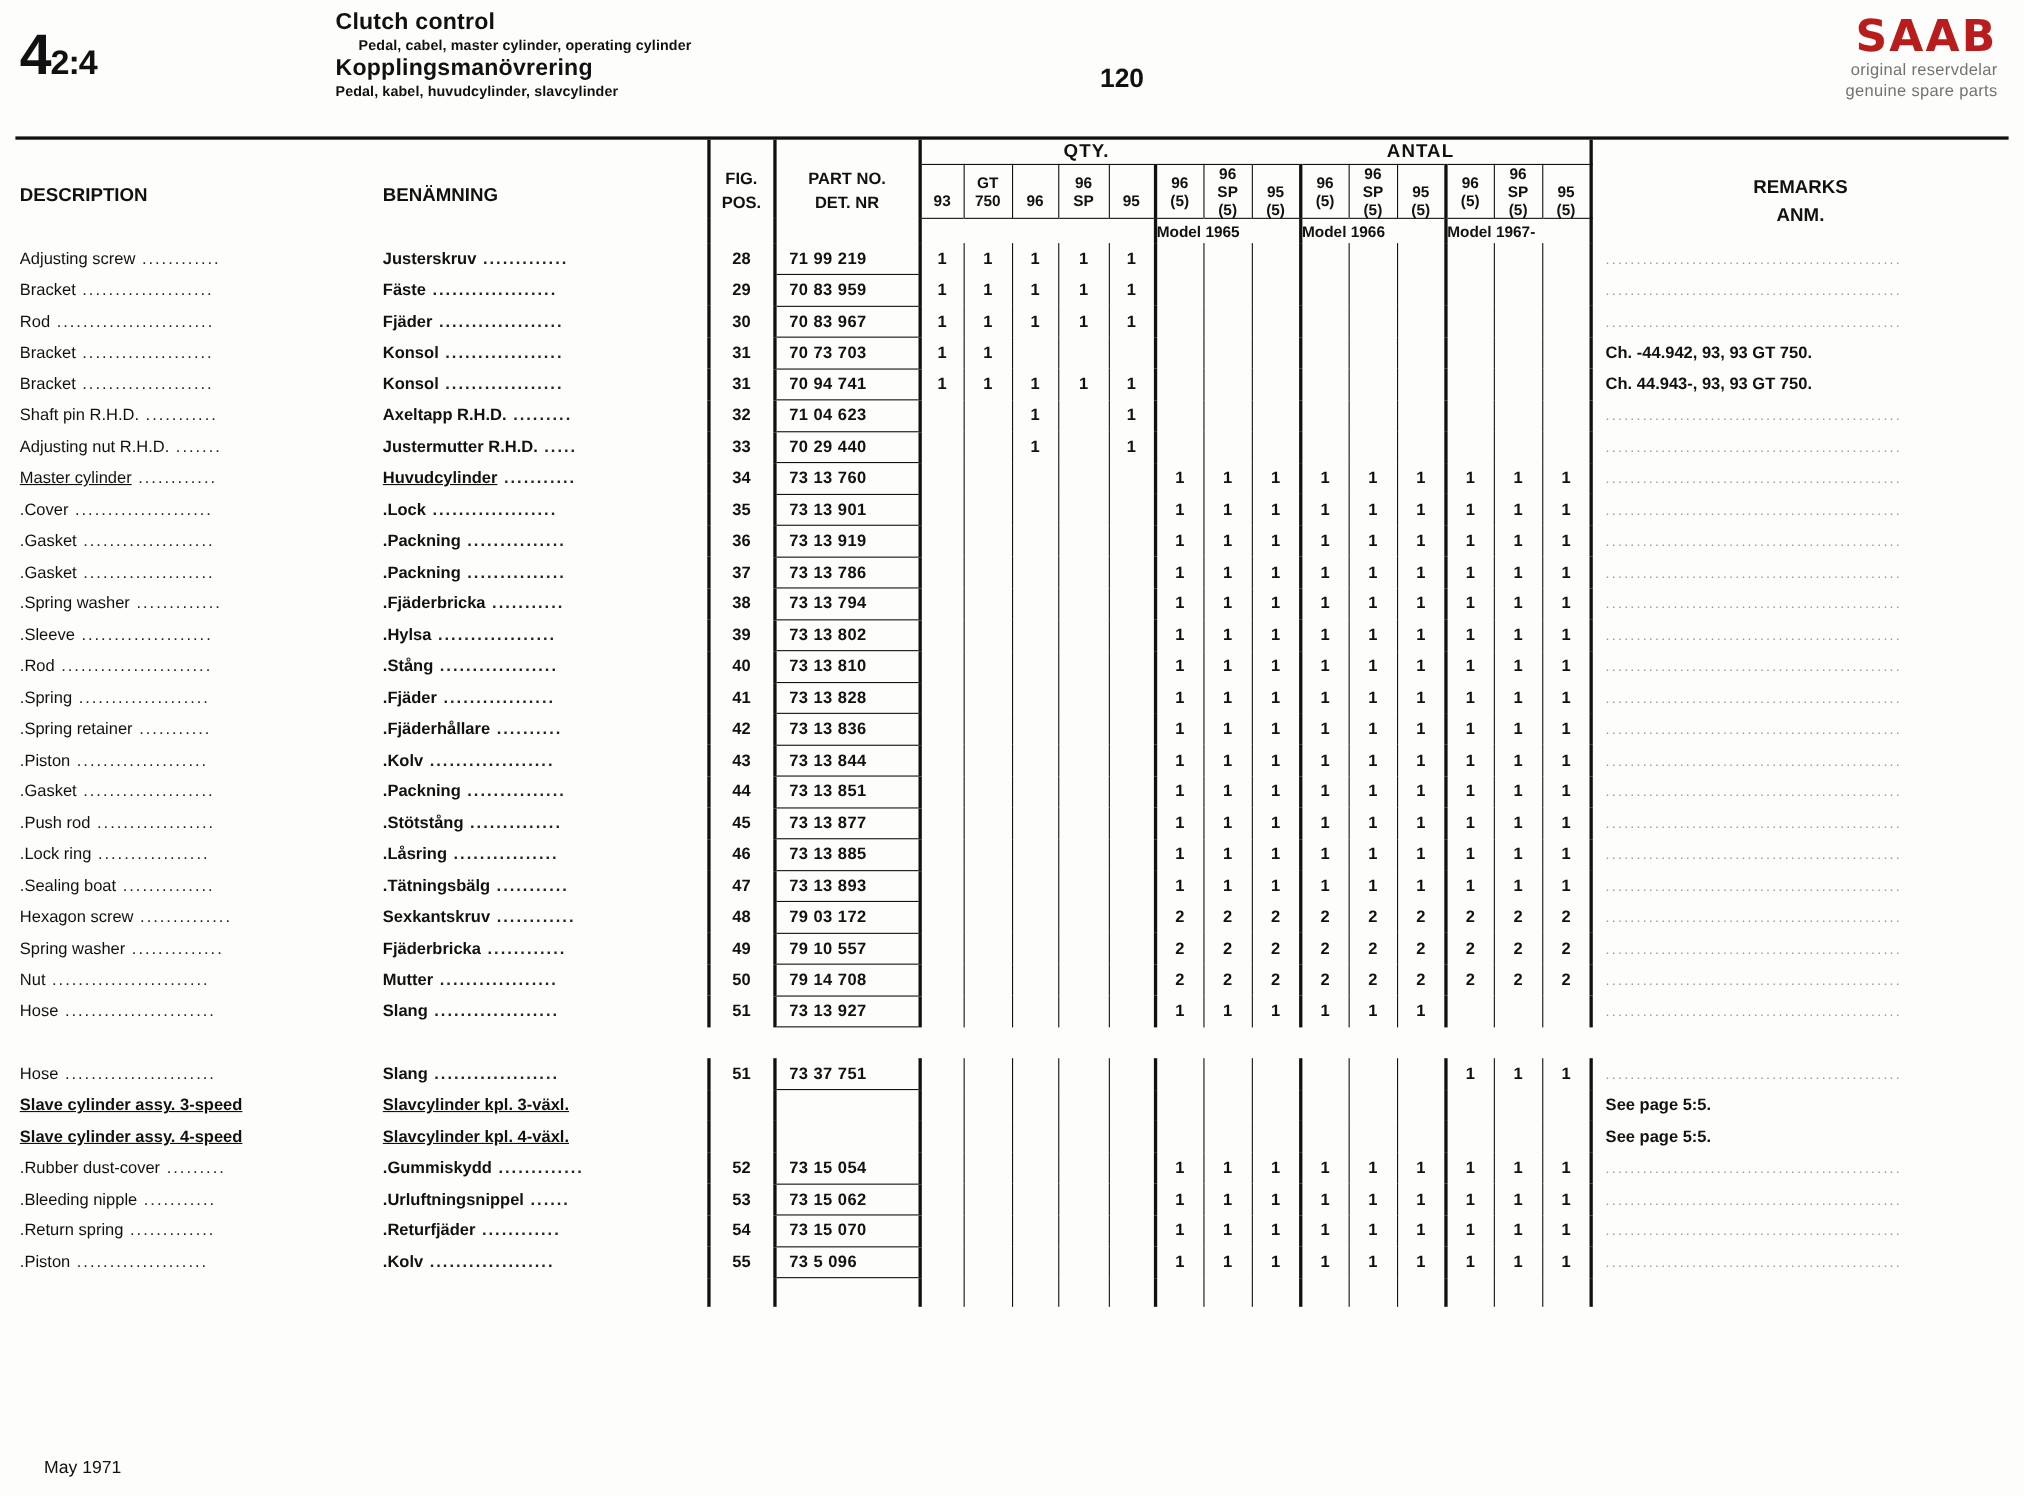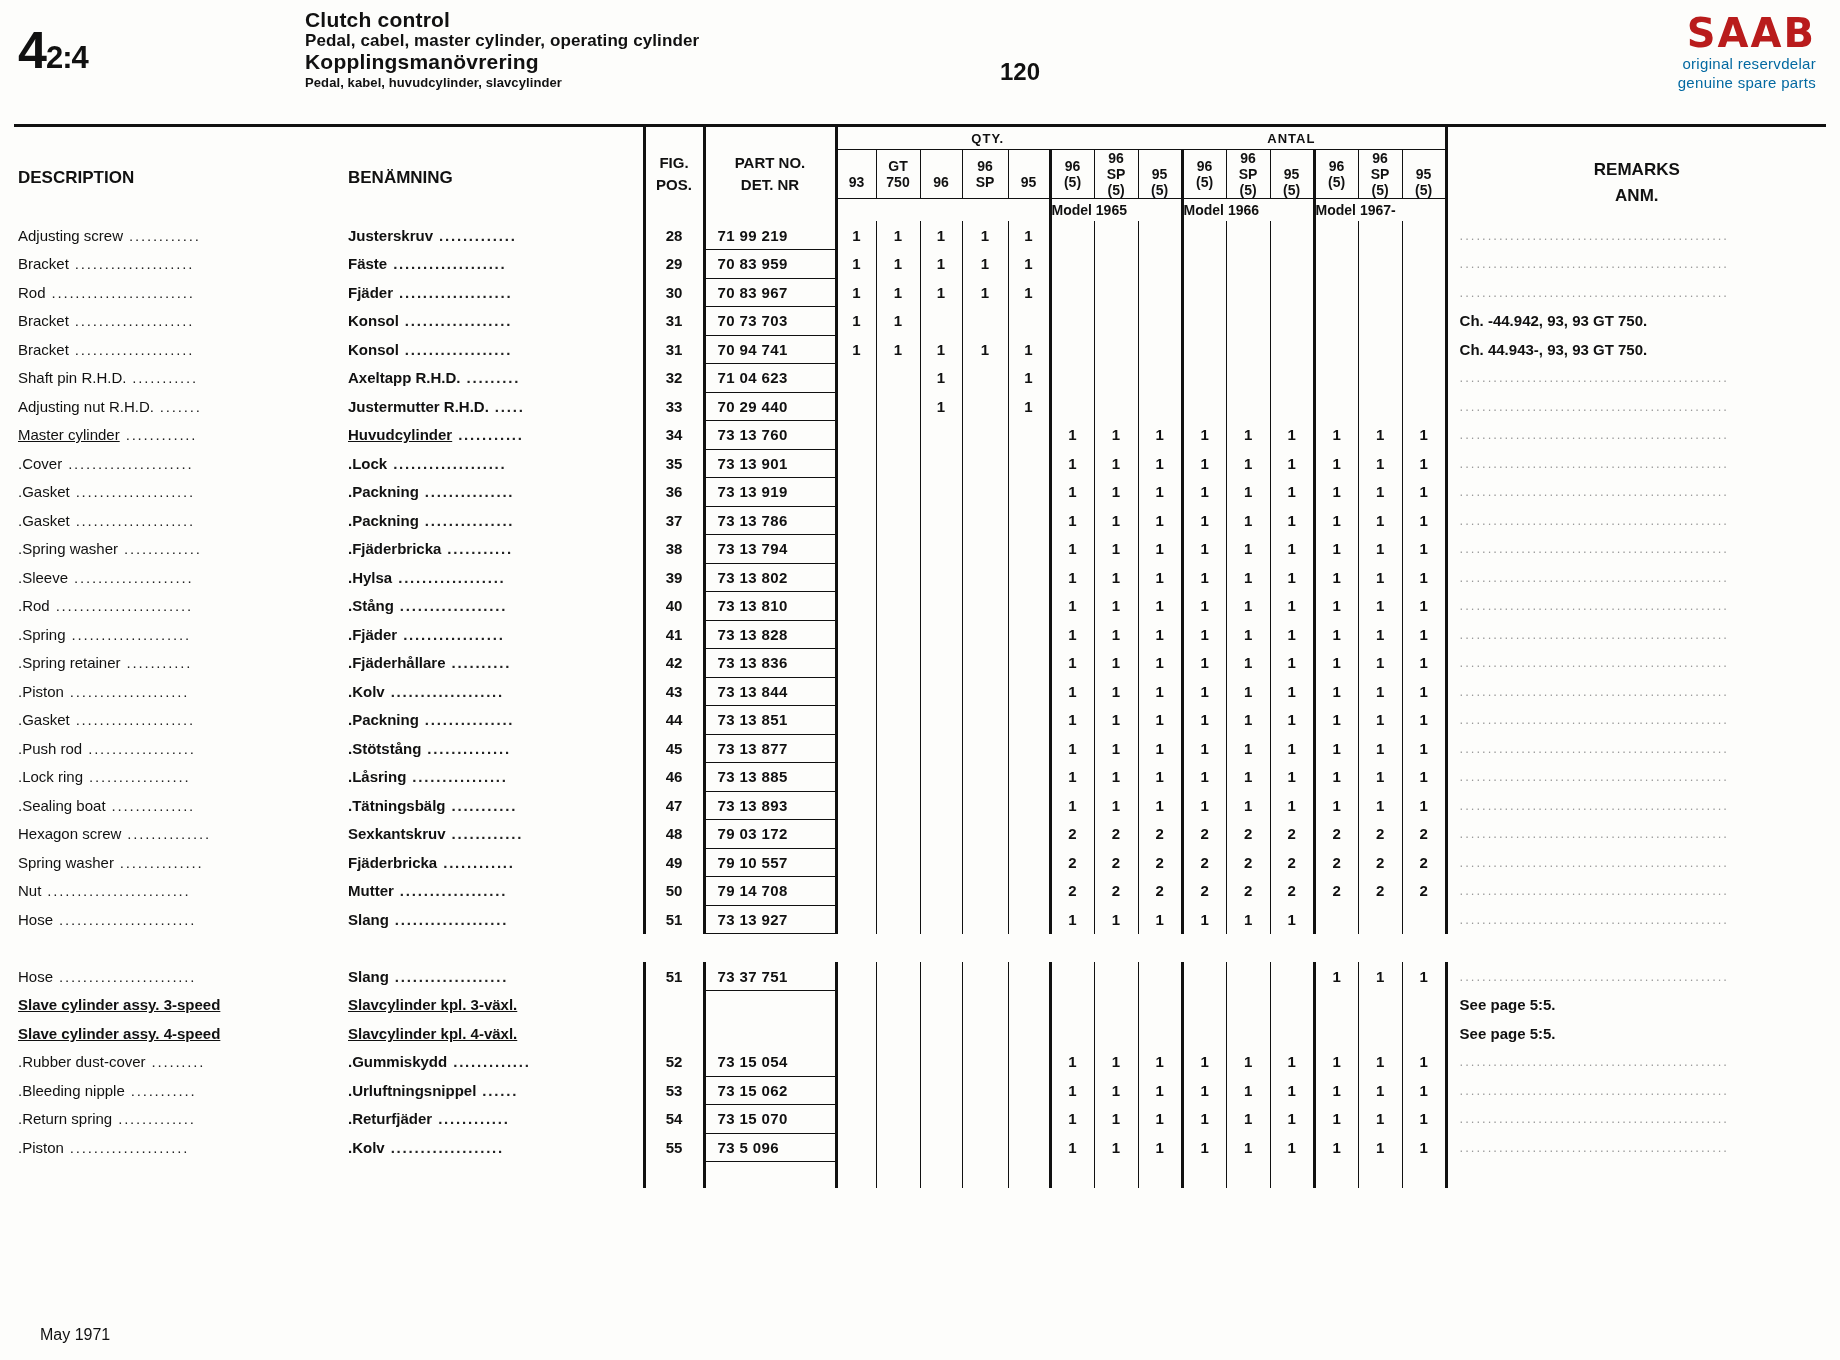--- a/index.html
+++ b/index.html
@@ -49,24 +49,25 @@
     left: 305px;
     top: 8px;
   }
   .title-en {
     font-size: 21px;
     font-weight: bold;
     line-height: 24px;
     letter-spacing: 0.2px;
   }
   .sub-en {
-    font-size: 17px;
+    font-size: 13px;
     font-weight: bold;
     line-height: 18px;
     letter-spacing: 0.1px;
+    margin-left: 21px;
   }
   .title-sv {
     font-size: 21px;
     font-weight: bold;
     line-height: 24px;
     letter-spacing: 0.2px;
   }
   .sub-sv {
     font-size: 13px;
     font-weight: bold;
@@ -89,21 +90,21 @@
   .brand-logo {
     font-size: 40px;
     font-weight: bold;
     letter-spacing: 2px;
     font-family: "DejaVu Sans", sans-serif;
     line-height: 42px;
     color: #b91c1c;
   }
   .brand-l1, .brand-l2 {
     font-size: 15px;
-    color: #0369a1;
+    color: #737373;
     line-height: 19px;
     letter-spacing: 0.3px;
   }
 
   
   .tablewrap {
     position: relative;
     margin: 0 14px;
     border-top: 3px solid #111;
   }
@@ -132,21 +133,21 @@
     text-align: left;
     font-size: 17px;
     padding-left: 4px !important;
     vertical-align: top;
     padding-top: 8px !important;
   }
   .hdr-stack {
     line-height: 22px;
   }
   .hdr-qty-top {
-    font-size: 13px;
+    font-size: 17px;
     letter-spacing: 1px;
     border-bottom: 1.5px solid #111;
     height: 22px;
   }
   .qcell {
     text-align: center;
     font-size: 14px;
     line-height: 16px;
   }
   .hdr-model {

